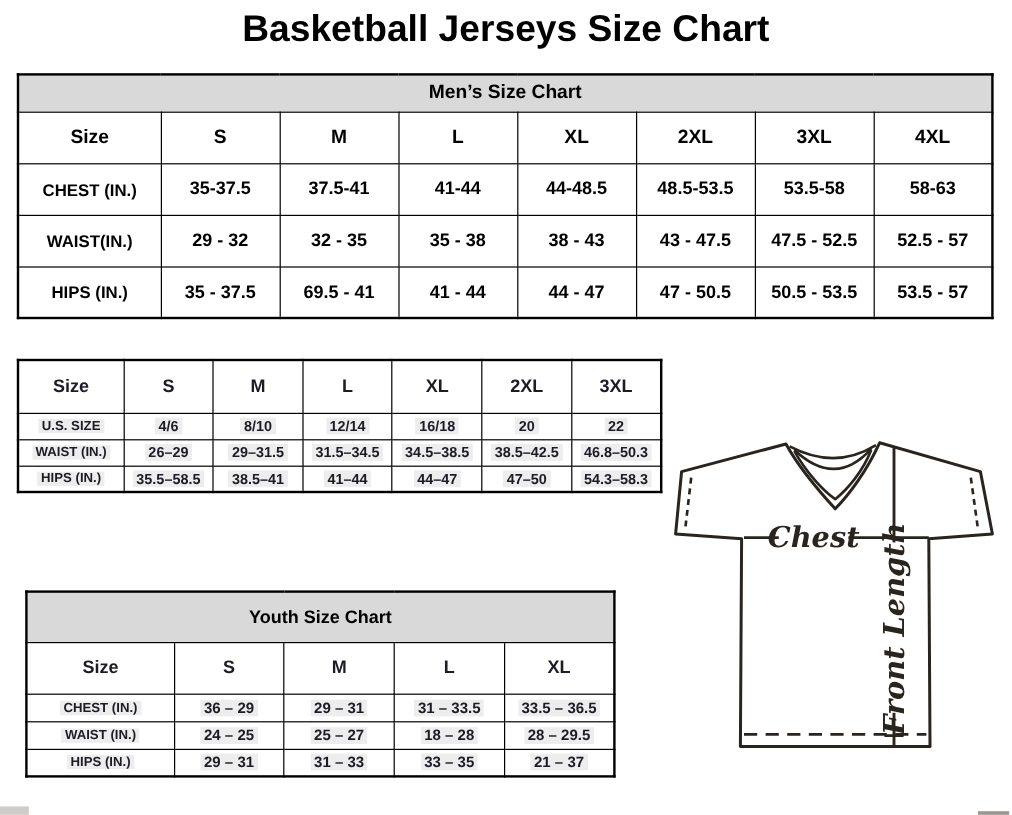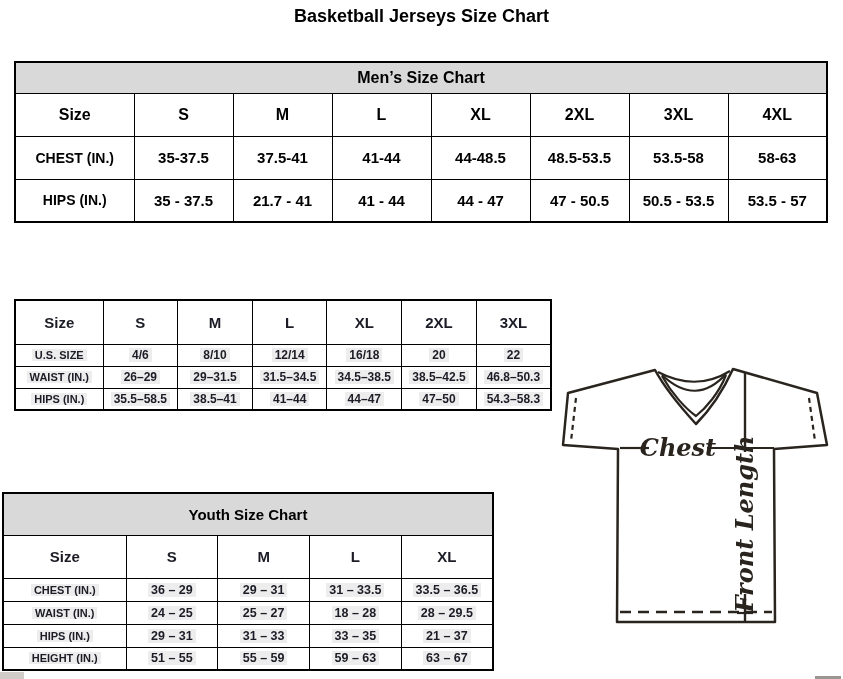--- a/index.html
+++ b/index.html
@@ -6,21 +6,21 @@
   html,body { width:843px; height:679px; }
   body {
     position:relative;
     background:#ffffff;
     font-family:"Liberation Sans", sans-serif;
     color:#000;
     overflow:hidden;
   }
   .title {
     position:absolute; top:6px; left:0; width:843px;
-    text-align:center; font-size:18px; font-weight:bold; color:#000;
+    text-align:center; font-size:31px; font-weight:bold; color:#000;
   }
   table {
     position:absolute;
     border-collapse:collapse;
     table-layout:fixed;
     background:#fff;
   }
   table, td { border:1px solid #000; }
   table { border-width:2px; }
   td { text-align:center; vertical-align:middle; font-weight:bold; }
@@ -34,21 +34,21 @@
   #men .sizerow td { height:43px; font-size:16px; }
   #men .datarow td { height:43px; font-size:15px; }
   #men .datarow td.lbl { font-size:14px; }
   
   #women { left:14px; top:299px; width:538px; color:#1c1c26; }
   #women .band td { height:40px; font-size:15px; color:#000; }
   #women .sizerow td { height:44px; font-size:15px; }
   #women .datarow td { height:22px; font-size:12px; }
   #women .datarow td.lbl { font-size:11px; }
   
-  #youth { left:2px; top:492px; width:492px; color:#1c1c26; }
+  #youth { left:21px; top:492px; width:492px; color:#1c1c26; }
   #youth .band td { height:42px; font-size:15px; color:#000; }
   #youth .sizerow td { height:43px; font-size:15px; }
   #youth .datarow td { height:23px; font-size:12.5px; }
   #youth .datarow td.lbl { font-size:11px; }
   .hl { background:#ededed; padding:0 3px; }
   
   #jersey { position:absolute; left:550px; top:352px; width:293px; height:292px; }
   #jersey text {
     font-family:"DejaVu Serif", serif;
     font-style:italic; font-weight:bold; fill:#2a241f;
@@ -91,23 +91,33 @@
     <td class="lbl">CHEST (IN.)</td>
     <td>35-37.5</td>
     <td>37.5-41</td>
     <td>41-44</td>
     <td>44-48.5</td>
     <td>48.5-53.5</td>
     <td>53.5-58</td>
     <td>58-63</td>
   </tr>
   <tr class="datarow">
+    <td class="lbl">WAIST(IN.)</td>
+    <td>29 - 32</td>
+    <td>32 - 35</td>
+    <td>35 - 38</td>
+    <td>38 - 43</td>
+    <td>43 - 47.5</td>
+    <td>47.5 - 52.5</td>
+    <td>52.5 - 57</td>
+  </tr>
+  <tr class="datarow">
     <td class="lbl">HIPS (IN.)</td>
     <td>35 - 37.5</td>
-    <td>21.7 - 41</td>
+    <td>69.5 - 41</td>
     <td>41 - 44</td>
     <td>44 - 47</td>
     <td>47 - 50.5</td>
     <td>50.5 - 53.5</td>
     <td>53.5 - 57</td>
   </tr>
 </tbody>
   </table>
 
 <table id="women">
@@ -193,27 +203,20 @@
     <td><span class="hl">18 – 28</span></td>
     <td><span class="hl">28 – 29.5</span></td>
   </tr>
   <tr class="datarow">
     <td class="lbl"><span class="hl">HIPS (IN.)</span></td>
     <td><span class="hl">29 – 31</span></td>
     <td><span class="hl">31 – 33</span></td>
     <td><span class="hl">33 – 35</span></td>
     <td><span class="hl">21 – 37</span></td>
   </tr>
-  <tr class="datarow">
-    <td class="lbl"><span class="hl">HEIGHT (IN.)</span></td>
-    <td><span class="hl">51 – 55</span></td>
-    <td><span class="hl">55 – 59</span></td>
-    <td><span class="hl">59 – 63</span></td>
-    <td><span class="hl">63 – 67</span></td>
-  </tr>
 </tbody>
   </table>
 
 <svg id="jersey" viewBox="0 0 293 292" fill="none" stroke="#2a241f" stroke-width="2.5" stroke-linejoin="round" stroke-linecap="butt">
 
   <path fill="#ffffff" d="M105,18 L18,41 L13,93 L68,97 L67,270 L225,270 L224,97 L277,93 L267,41 L183,17
            C172,41 157,61 146,72 C135,60 117,40 105,18 Z"></path>
 
   <path stroke-width="2.2" d="M108,20 Q146,40 180,19"></path>
   <path stroke-width="2.2" d="M112,23 Q146,55 176,22"></path>

